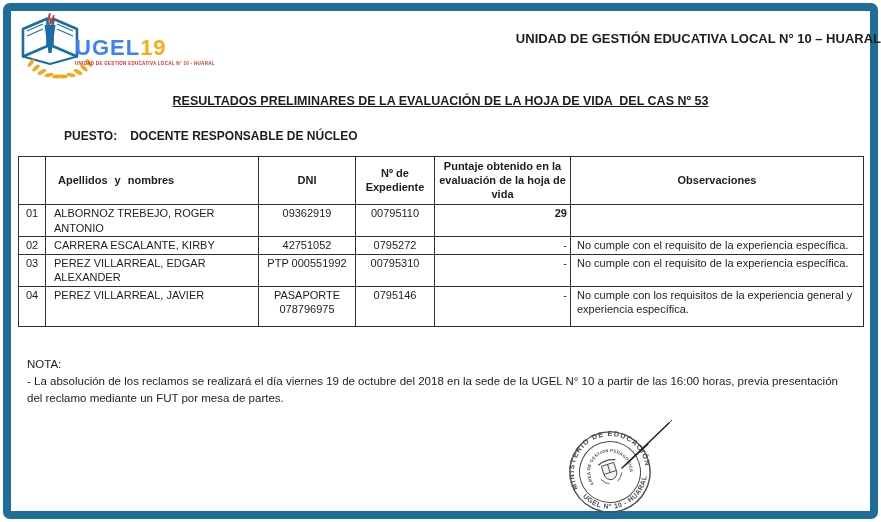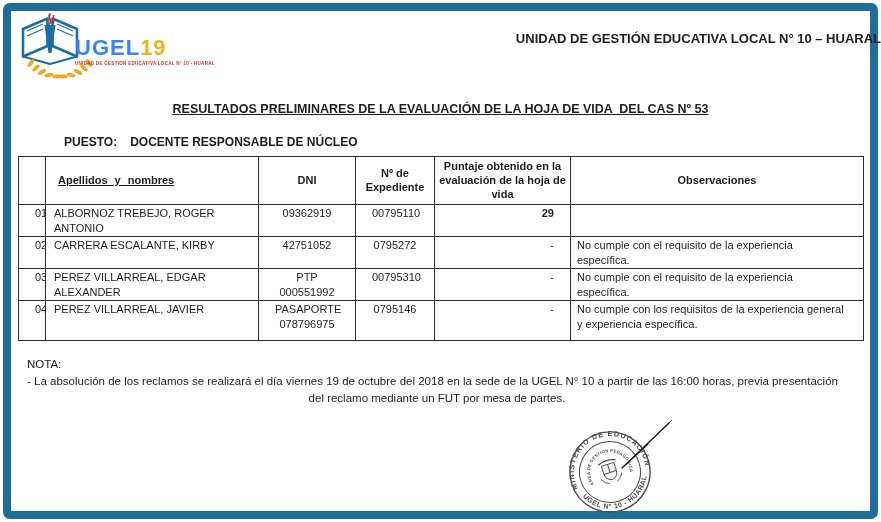--- a/index.html
+++ b/index.html
@@ -14,43 +14,43 @@
   
   .logo{position:absolute;left:16px;top:12px;width:175px;height:86px;}
   .logo-mark{position:absolute;left:0;top:0;width:110px;height:84px;}
   .logo-textblock{position:absolute;left:59px;top:24px;width:112px;}
   .logo-wordmark{font-size:22px;font-weight:800;letter-spacing:1px;line-height:24px;white-space:nowrap;}
   .logo-ugel{color:#3b82f6;}
   .logo-10{color:#f5af17;}
   .logo-tagline{font-size:4.5px;color:#e02a1d;letter-spacing:.3px;margin-top:1px;white-space:nowrap;font-weight:700;}
   
   .doc-title{position:absolute;top:31px;left:0;right:0;text-align:right;font-size:13px;font-weight:700;}
-  .doc-subtitle{position:absolute;top:102px;left:0;right:0;text-align:center;font-size:12.5px;font-weight:700;
+  .doc-subtitle{position:absolute;top:94px;left:0;right:0;text-align:center;font-size:12.5px;font-weight:700;
     text-decoration:underline;white-space:pre;}
-  .puesto{position:absolute;top:135px;left:20px;font-size:12px;font-weight:700;padding-left:44px;}
+  .puesto{position:absolute;top:129px;left:20px;font-size:12px;font-weight:700;padding-left:44px;}
   .puesto-value{margin-left:13px;}
   
   table.results{position:absolute;top:156px;left:18px;width:845px;border-collapse:collapse;
     font-size:11px;table-layout:fixed;}
   .results th,.results td{border:1px solid #2e2e2e;overflow:hidden;}
   .results thead th{font-weight:700;padding:3px 4px;vertical-align:middle;line-height:1.25;text-align:center;}
-  .results thead th.h-name{text-align:left;padding-left:12px;word-spacing:4px;text-decoration:underline;}
-  .results tbody td{padding:1px 16px;vertical-align:top;line-height:1.32;}
+  .results thead th.h-name{text-align:left;padding-left:12px;word-spacing:4px;}
+  .results tbody td{padding:1px 3px;vertical-align:top;line-height:1.32;}
   .results tbody tr:last-child td{padding-bottom:9px;}
   .col-num{text-align:center;}
   .col-name{text-align:left;padding-left:8px !important;}
   .col-dni{text-align:center;}
   .col-expediente{text-align:center;}
   .col-score{text-align:right;}
   .score-strong{font-weight:700;}
   .col-observations{text-align:left;padding-left:6px !important;}
   
   .note{position:absolute;left:27px;top:356px;font-size:11.5px;line-height:17px;}
   .note-line1{white-space:nowrap;}
-  .note-line2{margin-left:9px;text-align:center;}
+  .note-line2{}
   
   .stamp-svg{position:absolute;left:548px;top:414px;width:215px;height:106px;}
 </style>
 </head>
 <body>
 
 <div class="frame"></div>
 
 <div class="logo">
   <svg class="logo-mark" viewBox="0 0 110 84" aria-hidden="true">

